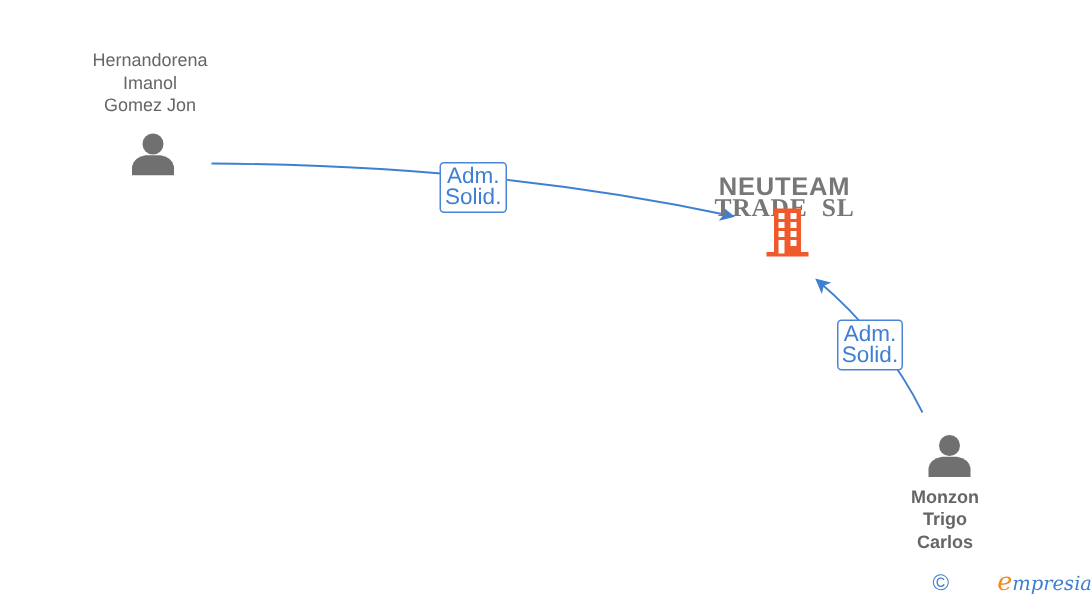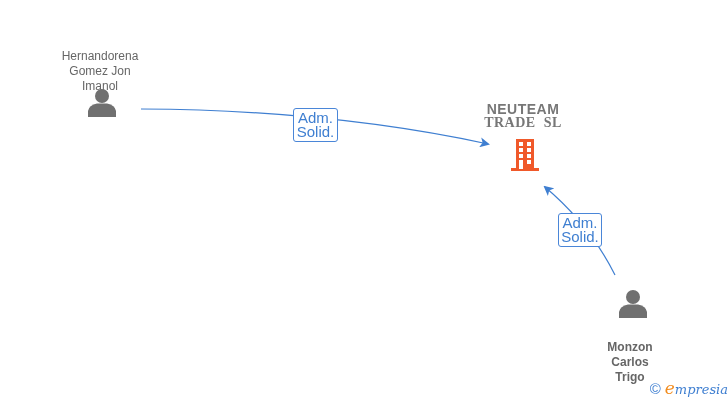--- a/index.html
+++ b/index.html
@@ -1,53 +1,53 @@
 <!DOCTYPE html>
 <html><head>
 <meta charset="utf-8">
 <style>
   html, body { margin: 0; padding: 0; background: #ffffff; }
   body { width: 728px; height: 400px; position: relative; overflow: hidden;
          font-family: "Liberation Sans", sans-serif; }
   .canvas { position: absolute; left: 0; top: 0; width: 728px; height: 400px; }
   .edges { position: absolute; left: 0; top: 0; }
   .node-label { position: absolute; text-align: center; color: #666666;
-                font-size: 12px; line-height: 15px; margin-top: 16px; }
+                font-size: 12px; line-height: 15px; }
   .company-label { position: absolute; text-align: center; color: #777777;
-                   font-size: 14px; font-weight: bold; line-height: 14px; letter-spacing: 0.5px; }
+                   font-size: 17px; font-weight: bold; line-height: 14px; letter-spacing: 0.5px; margin-top: 16px; }
   .icon { position: absolute; }
   .edge-label { position: absolute; background: #ffffff; border: 1px solid #4a86d8;
                 border-radius: 3px; color: #3f7fd1; font-size: 15px; line-height: 14px;
                 text-align: center; box-sizing: border-box; padding-top: 2px; }
   .footer { position: absolute; right: 0; bottom: 2px; display: flex; align-items: center;
             gap: 4px; }
   .footer .copy { color: #3f7fd1; font-size: 15px; }
   .footer .brand { color: #3f7fd1; font-size: 13px; font-style: italic;
-                   font-family: "DejaVu Serif", serif; }
+                   font-family: "DejaVu Serif", serif; margin-left: 28px; }
   .footer .brand .e { color: #f28c1e; font-size: 17px; }
 </style>
 </head>
 <body>
 
 <div class="canvas">
 
   <svg class="edges" width="728" height="400">
     <defs>
       <marker id="arrow" markerWidth="10" markerHeight="10" refX="8" refY="5" orient="auto" markerUnits="userSpaceOnUse">
         <path d="M0,0 L10,5 L0,10 L2.5,5 Z" fill="#3f7fd1"></path>
       </marker>
     </defs>
     <path d="M141,109 Q330,110 488,144" stroke="#3f7fd1" stroke-width="1.2" fill="none" marker-end="url(#arrow)"></path>
     <path d="M615,275 Q590,225 545,187" stroke="#3f7fd1" stroke-width="1.2" fill="none" marker-end="url(#arrow)"></path>
   </svg>
 
   <div class="node-label" style="left:40px; top:33px; width:120px;">
     <div>Hernandorena</div>
+    <div>Imanol</div>
     <div>Gomez Jon</div>
-    <div>Imanol</div>
   </div>
   <svg class="icon" style="left:87px; top:88px;" width="30" height="29" viewBox="0 0 30 29">
     <circle cx="15" cy="8" r="7" fill="#707070"></circle>
     <path d="M1,29 L1,23 Q2,17 10,15.5 L20,15.5 Q28,17 29,23 L29,29 Z" fill="#707070"></path>
   </svg>
 
   <div class="company-label" style="left:468px; top:102px; width:110px;">
     <div>NEUTEAM</div>
     <div style="white-space:pre;font-family:Liberation Serif, serif;">TRADE  SL</div>
   </div>
@@ -63,22 +63,22 @@
     <rect x="11" y="22" width="4" height="9" fill="#ffffff"></rect>
     <rect x="19" y="22" width="4" height="4" fill="#ffffff"></rect>
   </svg>
 
   <svg class="icon" style="left:618px; top:289px;" width="30" height="29" viewBox="0 0 30 29">
     <circle cx="15" cy="8" r="7" fill="#707070"></circle>
     <path d="M1,29 L1,23 Q2,17 10,15.5 L20,15.5 Q28,17 29,23 L29,29 Z" fill="#707070"></path>
   </svg>
   <div class="node-label" style="left:590px; top:324px; width:80px;font-weight:bold;">
     <div>Monzon</div>
+    <div>Trigo</div>
     <div>Carlos</div>
-    <div>Trigo</div>
   </div>
 
   <div class="edge-label" style="left:293px; top:108px; width:45px; height:34px;">
     <div>Adm.</div>
     <div>Solid.</div>
   </div>
   <div class="edge-label" style="left:558px; top:213px; width:44px; height:34px;">
     <div>Adm.</div>
     <div>Solid.</div>
   </div>

